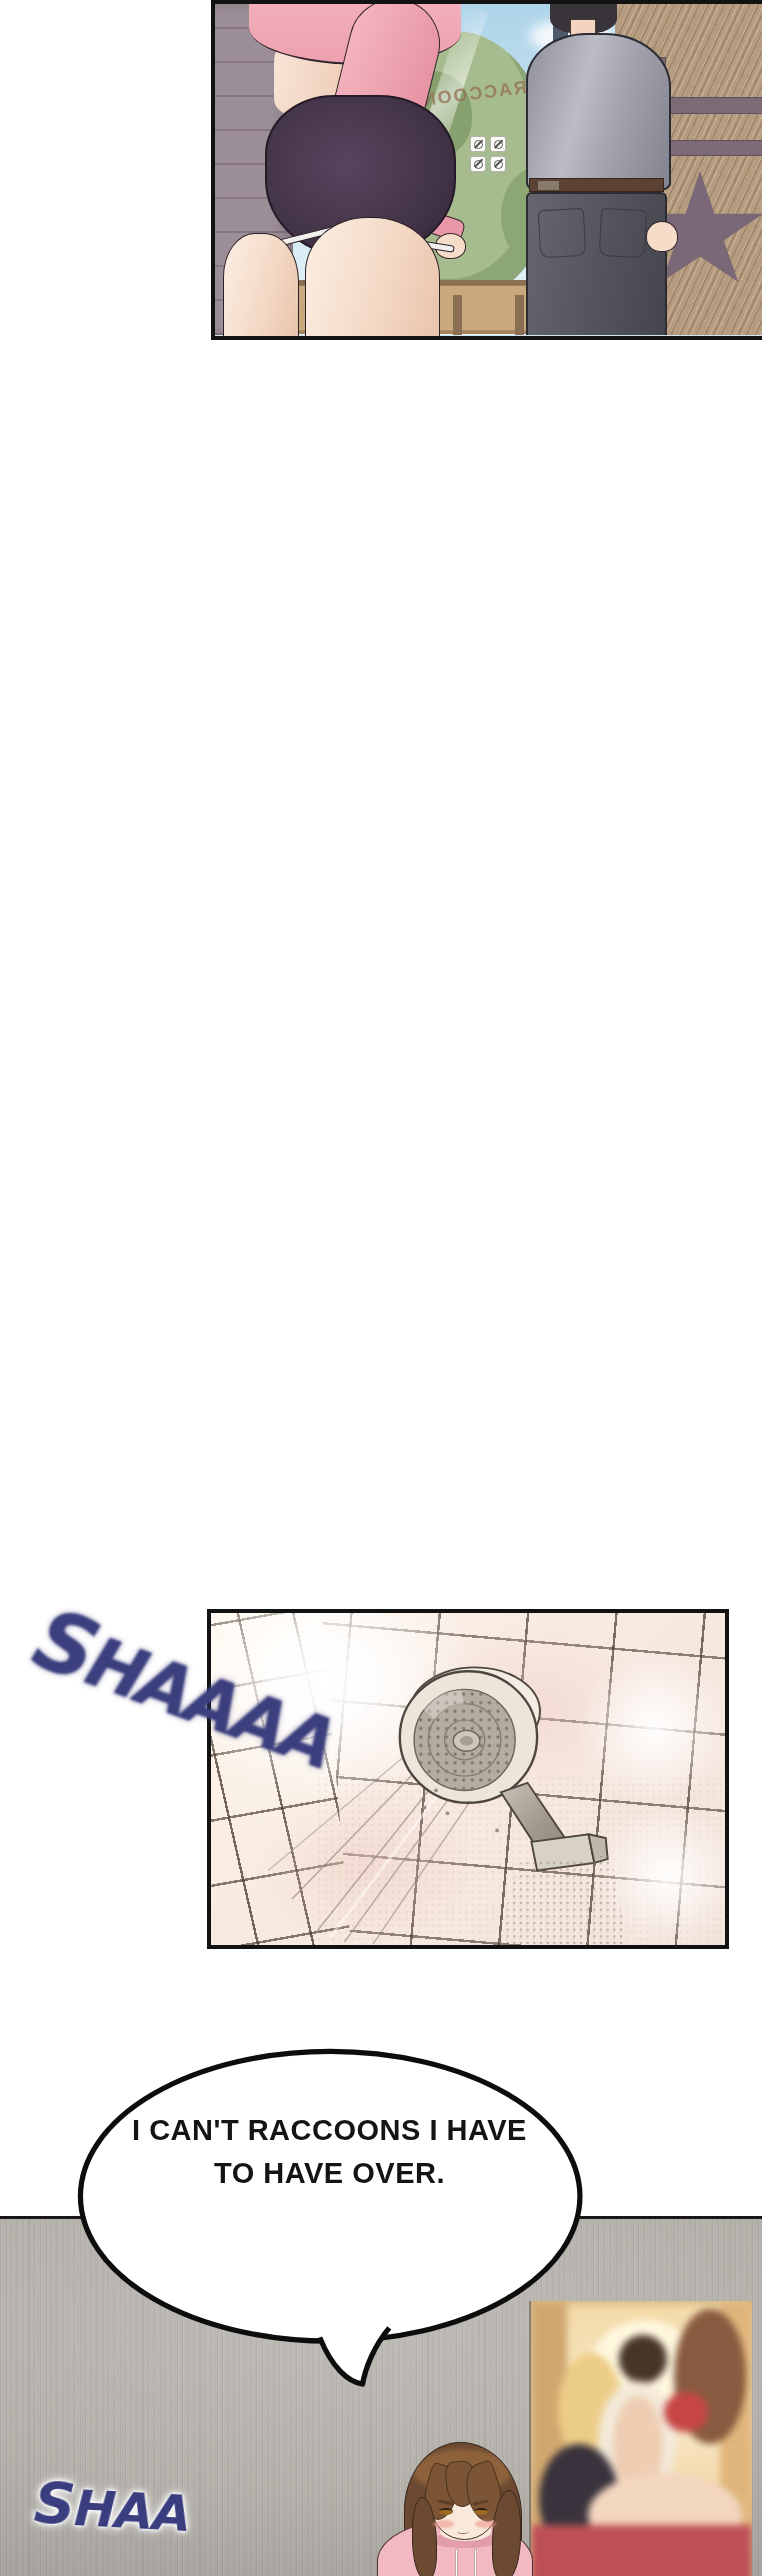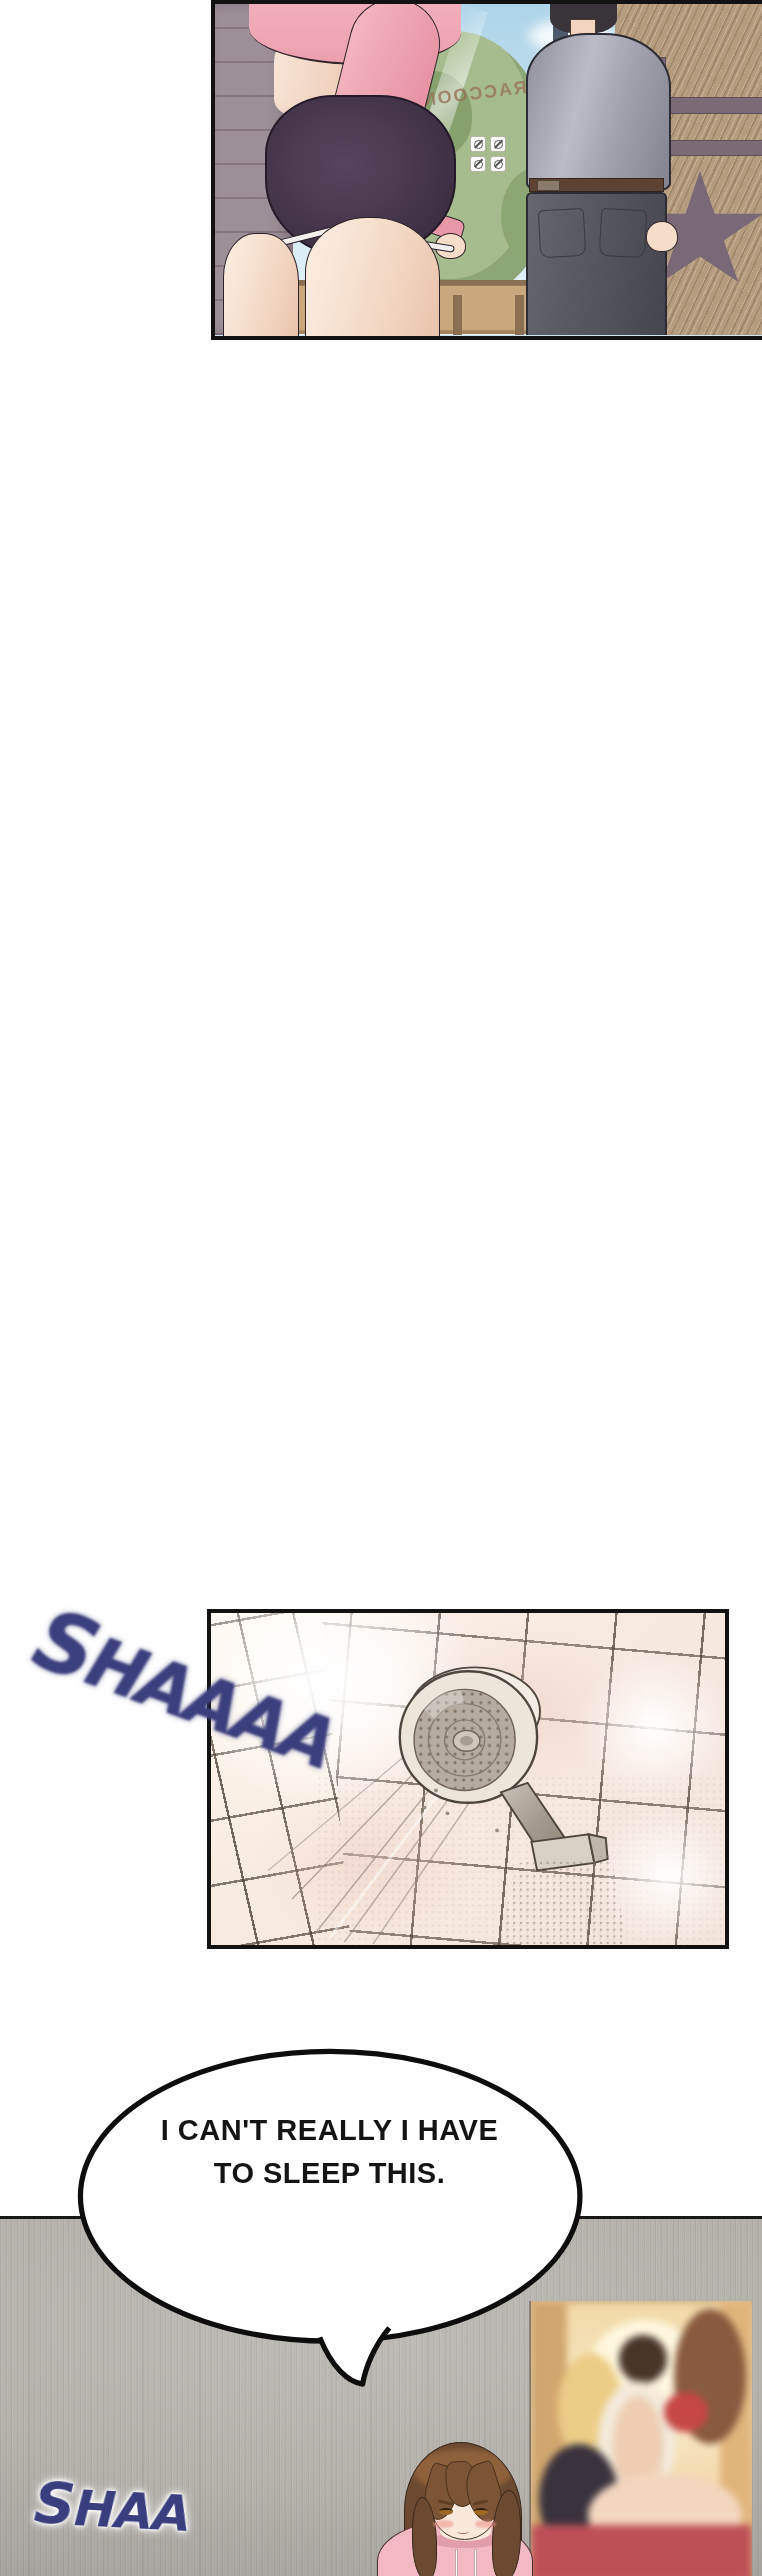--- a/index.html
+++ b/index.html
@@ -251,22 +251,22 @@
   </div>
 
   <div id="sfx-shaaaa" class="abs sfx">SHAAAA</div>
 
   <svg id="bubble-svg" class="abs" width="534" height="367" viewBox="0 0 560 385">
     <ellipse cx="276" cy="165" rx="262" ry="152" fill="#ffffff" stroke="#0d0d0d" stroke-width="5.5"></ellipse>
     <path d="M265,313 C278,345 295,360 310,362 C313,345 322,322 338,303" fill="#ffffff" stroke="#0d0d0d" stroke-width="5.5" stroke-linejoin="round"></path>
     <polygon points="272,302 330,293 320,322 286,318" fill="#ffffff"></polygon>
   </svg>
   <div id="bubble-text" class="abs">
-    <div>I CAN'T REALLY I HAVE</div>
-    <div>TO SLEEP THIS.</div>
+    <div>I CAN'T RACCOONS I HAVE</div>
+    <div>TO HAVE OVER.</div>
   </div>
 
   <div id="panel-room" class="abs">
 
     <div id="poster" class="abs">
       <div class="poster-blobs">
         <div class="pb" style="left:0;top:0;width:36px;height:278px;border-radius:0;background:#d3a76c;"></div>
         <div class="pb" style="left:189px;top:0;width:32px;height:278px;border-radius:0;background:#e2b578;"></div>
         <div class="pb" style="left:57px;top:19px;width:114px;height:105px;background:#fff7dd;"></div>
         <div class="pb" style="left:27px;top:52px;width:65px;height:112px;background:#eecd84;"></div>

